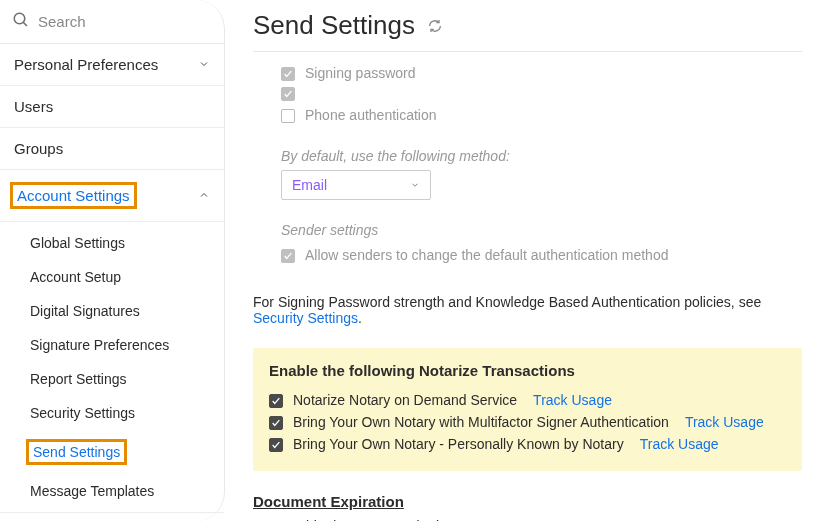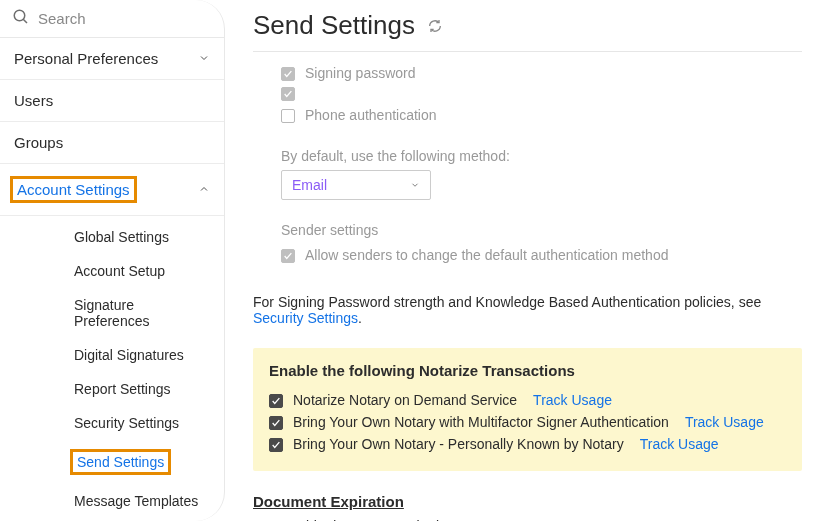--- a/index.html
+++ b/index.html
@@ -58,21 +58,20 @@
   }
   .nav-item.expandable svg { width: 12px; height: 12px; fill: none; stroke: #505050; stroke-width: 2; }
   .nav-item.active-section { color: #1473e6; }
 
   .sub-items { padding: 4px 0 4px 0; border-bottom: 1px solid #ececec; }
   .sub-item {
     padding: 9px 14px 9px 30px;
     font-size: 14px;
     color: #2c2c2c;
     cursor: pointer;
-    margin-left: 44px;
   }
   .sub-item.active { color: #1473e6; }
 
   .highlight-box {
     border: 3px solid #e68a00;
     display: inline-block;
     padding: 2px 4px;
     margin-left: -4px;
   }
 
@@ -114,20 +113,21 @@
   }
   .chk.checked { background: #bfbfbf; border-color: #bfbfbf; }
   .chk.checked.dark { background: #4a4a4a; border-color: #4a4a4a; }
   .chk svg { width: 10px; height: 10px; stroke: #fff; stroke-width: 3; fill: none; }
 
   .subhead {
     color: #999;
     font-size: 14px;
     margin-top: 22px;
     margin-bottom: 6px;
+    font-style: italic;
   }
   .select-box {
     border: 1px solid #ccc;
     width: 150px;
     padding: 6px 10px;
     display: flex;
     justify-content: space-between;
     align-items: center;
     color: #8b5cf6;
     font-size: 14px;
@@ -207,22 +207,22 @@
       <span>
         <svg viewBox="0 0 24 24">
             <polyline points="6 15 12 9 18 15"></polyline>
           </svg>
       </span>
     </div>
 
     <div class="sub-items">
       <div class="sub-item">Global Settings</div>
       <div class="sub-item">Account Setup</div>
+      <div class="sub-item">Digital Signatures</div>
       <div class="sub-item">Signature Preferences</div>
-      <div class="sub-item">Digital Signatures</div>
       <div class="sub-item">Report Settings</div>
       <div class="sub-item">Security Settings</div>
       <div class="sub-item active">
         <span class="highlight-box">Send Settings</span>
       </div>
       <div class="sub-item">Message Templates</div>
     </div>
   </aside>
 
   <main class="main">

